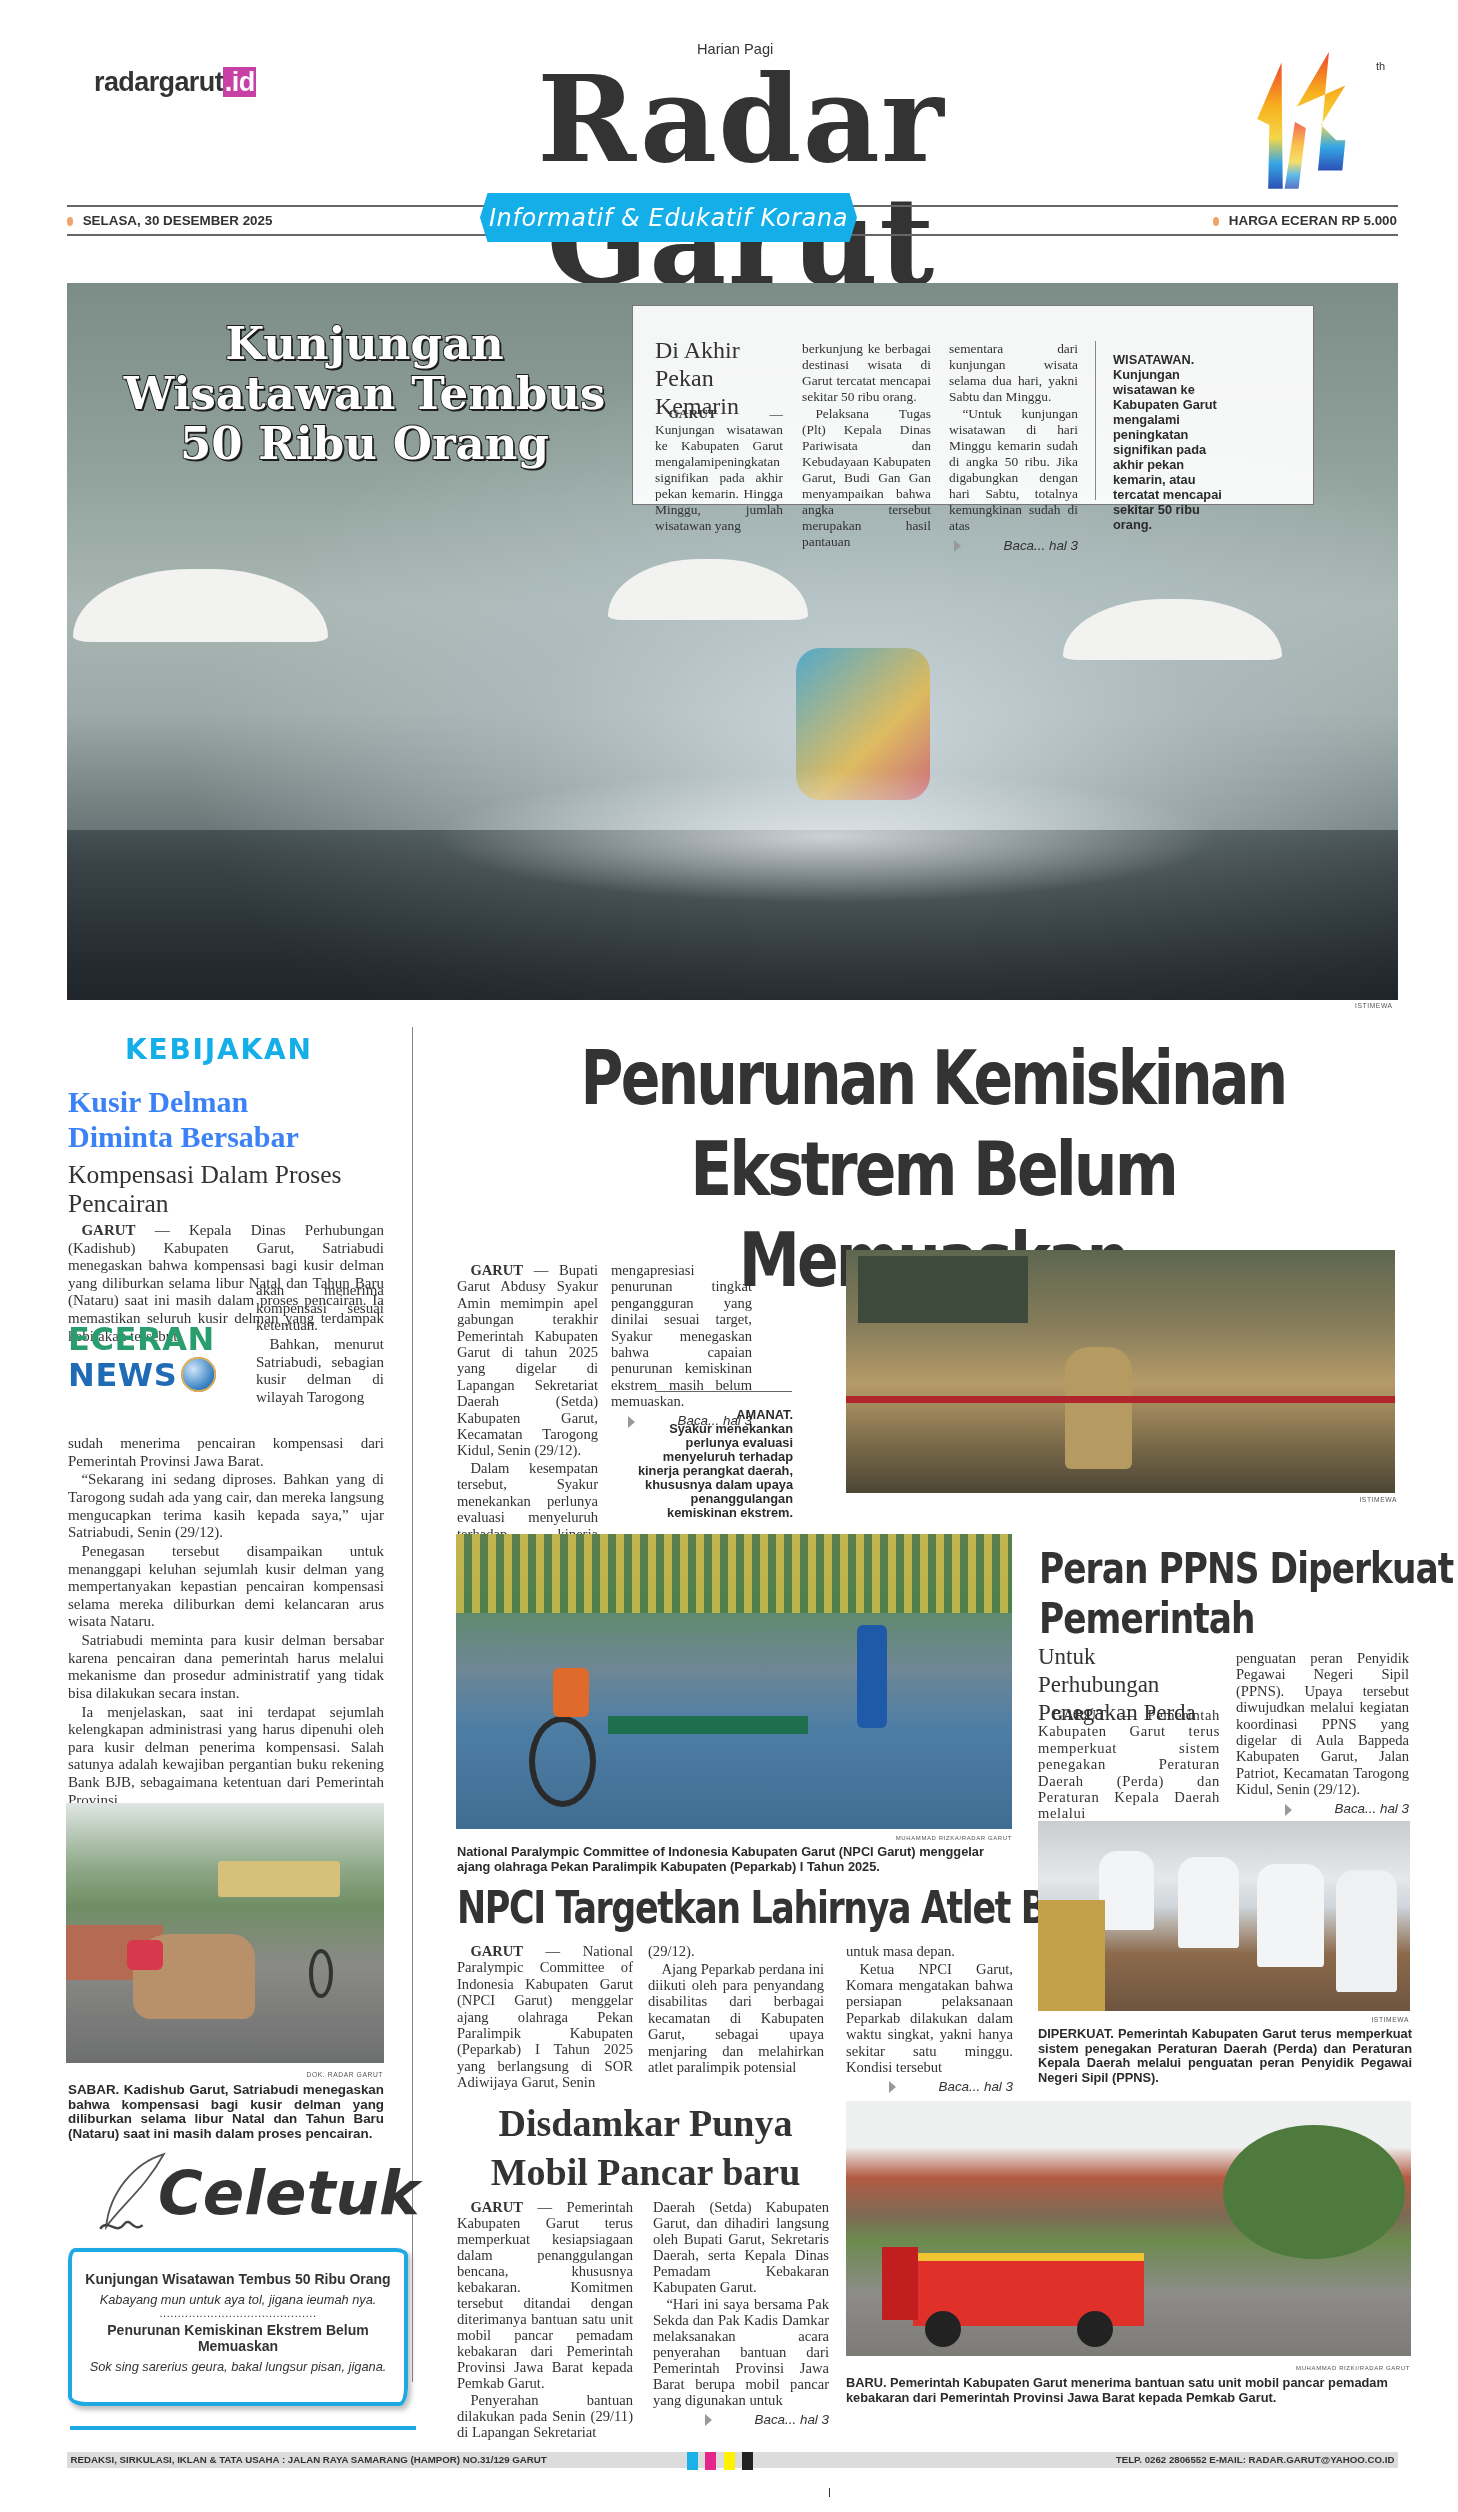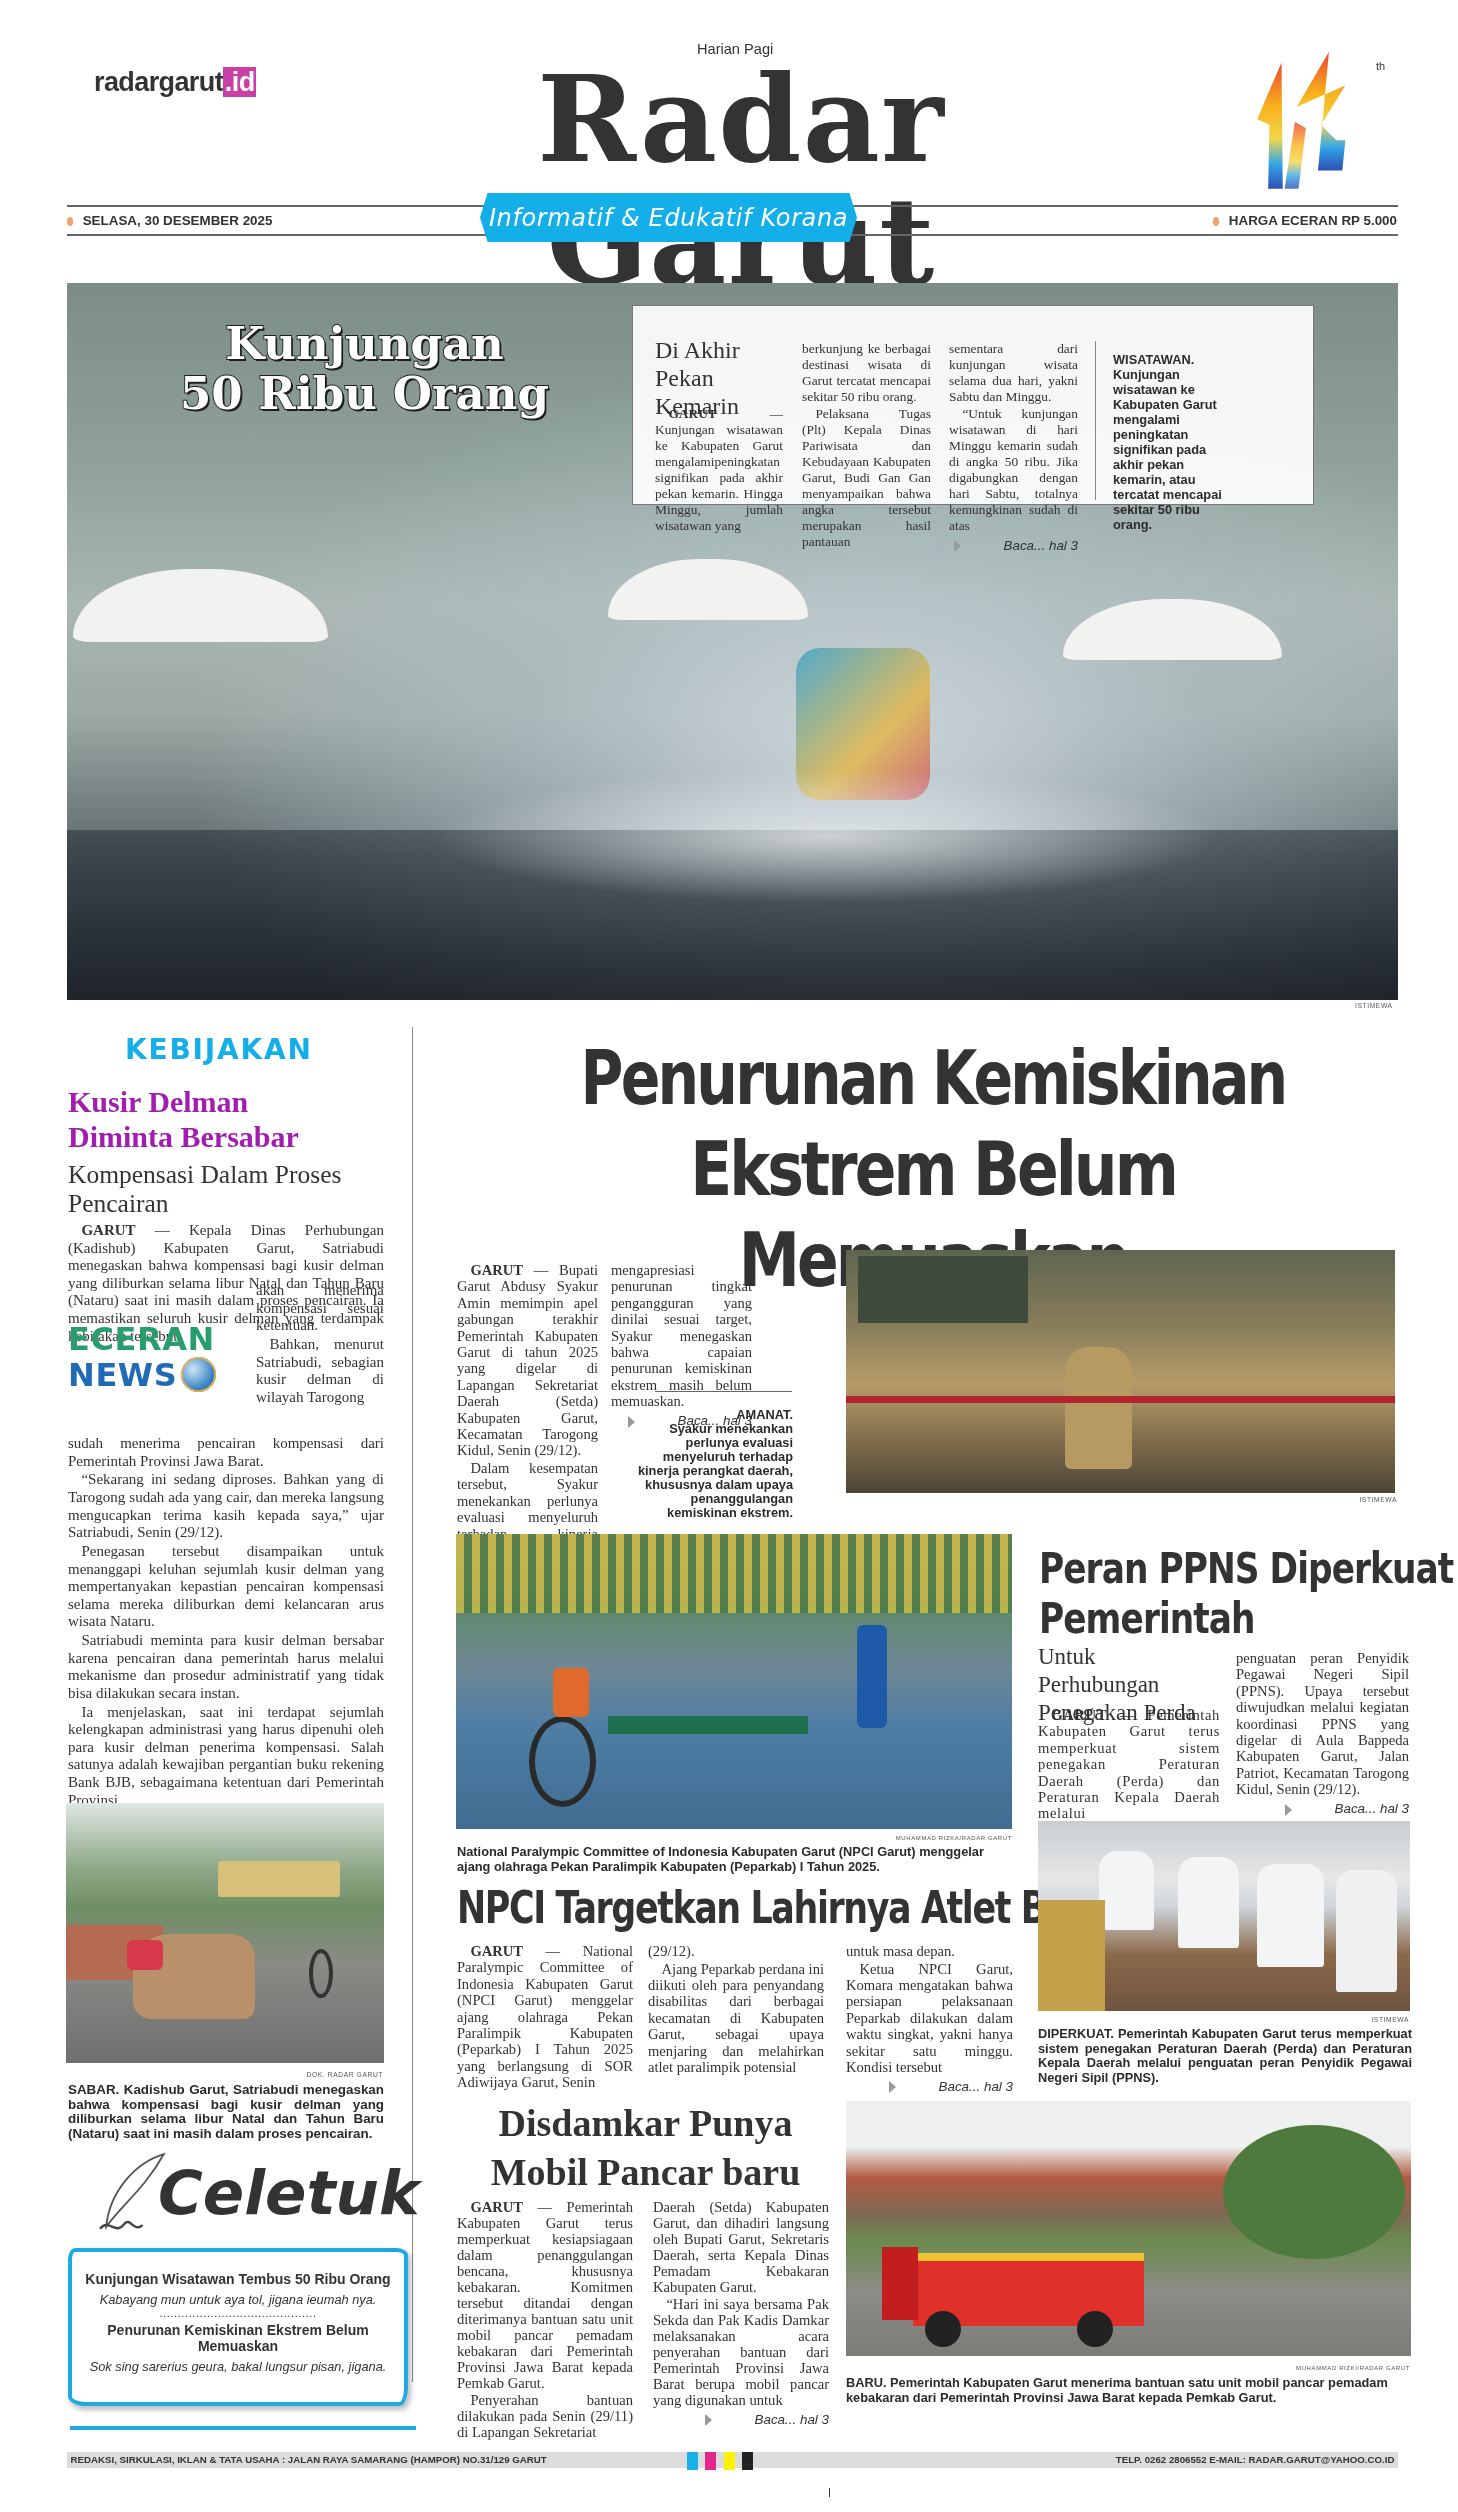--- a/index.html
+++ b/index.html
@@ -75,20 +75,21 @@
 <div id="hero-photo" class="abs photo">
   <div class="umbrella" style="left:6px;top:286px;width:255px;height:73px;"></div>
   <div class="umbrella" style="left:541px;top:276px;width:200px;height:61px;"></div>
   <div class="umbrella" style="left:996px;top:316px;width:219px;height:61px;"></div>
   <div class="pool-block" style="left:729px;top:365px;width:134px;height:152px;background:linear-gradient(135deg,#2f9fcb,#e5b43a 60%,#cf4a5e);border-radius:24px;opacity:.75;"></div>
   <div class="pool-block" style="left:0;top:547px;width:1331px;height:170px;background:linear-gradient(180deg,rgba(40,50,55,.55),rgba(25,30,35,.85));"></div>
   <div class="pool-block" style="left:365px;top:486px;width:790px;height:134px;background:radial-gradient(ellipse,rgba(230,235,238,.8),rgba(0,0,0,0) 70%);"></div>
 </div>
 <div id="hero-headline" class="abs">
   <div>Kunjungan</div>
+  <div>Wisatawan Tembus</div>
   <div>50 Ribu Orang</div>
 </div>
 <div class="abs credit" style="left:1355px;top:1002px;">ISTIMEWA</div>
 
 <div id="hero-panel" class="abs">
   <div class="abs serif" style="left:22px;top:30px;width:146px;font-size:24px;line-height:28px;color:#333;">
     <div>Di Akhir Pekan</div>
     <div>Kemarin</div>
   </div>
   <div class="abs body-text" style="left:22px;top:100px;width:128px;font-size:13.4px;line-height:16px;">
@@ -106,21 +107,21 @@
   <div class="abs" style="left:462px;top:35px;width:1.2px;height:159px;background:#888;"></div>
   <div class="abs caption" style="left:480px;top:46px;width:122px;font-size:12.8px;line-height:15px;">
     <div>WISATAWAN.</div>
     <div>Kunjungan wisatawan ke Kabupaten Garut mengalami peningkatan signifikan pada akhir pekan kemarin, atau tercatat mencapai sekitar 50 ribu orang.</div>
   </div>
 </div>
 
 <div class="abs" style="left:412px;top:1027px;width:1.2px;height:1355px;background:#888;"></div>
 
 <div class="abs" style="left:125px;top:1033px;font-family:'DejaVu Sans',sans-serif;font-weight:bold;font-size:28px;color:#14aee8;letter-spacing:1.8px;">KEBIJAKAN</div>
-<div class="abs serif" style="left:68px;top:1084px;width:340px;font-weight:bold;font-size:30px;line-height:35px;color:#a21caf;">
+<div class="abs serif" style="left:68px;top:1084px;width:340px;font-weight:bold;font-size:30px;line-height:35px;color:#3b82f6;">
   <div>Kusir Delman</div>
   <div>Diminta Bersabar</div>
 </div>
 <div class="abs serif" style="left:68px;top:1160px;width:292px;font-size:25.5px;line-height:29px;color:#333;">Kompensasi Dalam Proses Pencairan</div>
 
 <div class="abs body-text" style="left:68px;top:1222px;width:316px;">
   <p><span class="dateline">GARUT</span><span> — Kepala Dinas Perhubungan (Kadishub) Kabupaten Garut, Satriabudi menegaskan bahwa kompensasi bagi kusir delman yang diliburkan selama libur Natal dan Tahun Baru (Nataru) saat ini masih dalam proses pencairan. Ia memastikan seluruh kusir delman yang terdampak kebijakan tersebut</span></p>
 </div>
 <div class="abs" style="left:68px;top:1321px;width:182px;">
   <div style="font-family:'DejaVu Sans',sans-serif;font-weight:bold;font-size:32px;line-height:36px;color:#2a9d6f;letter-spacing:0.6px;">ECERAN</div>

